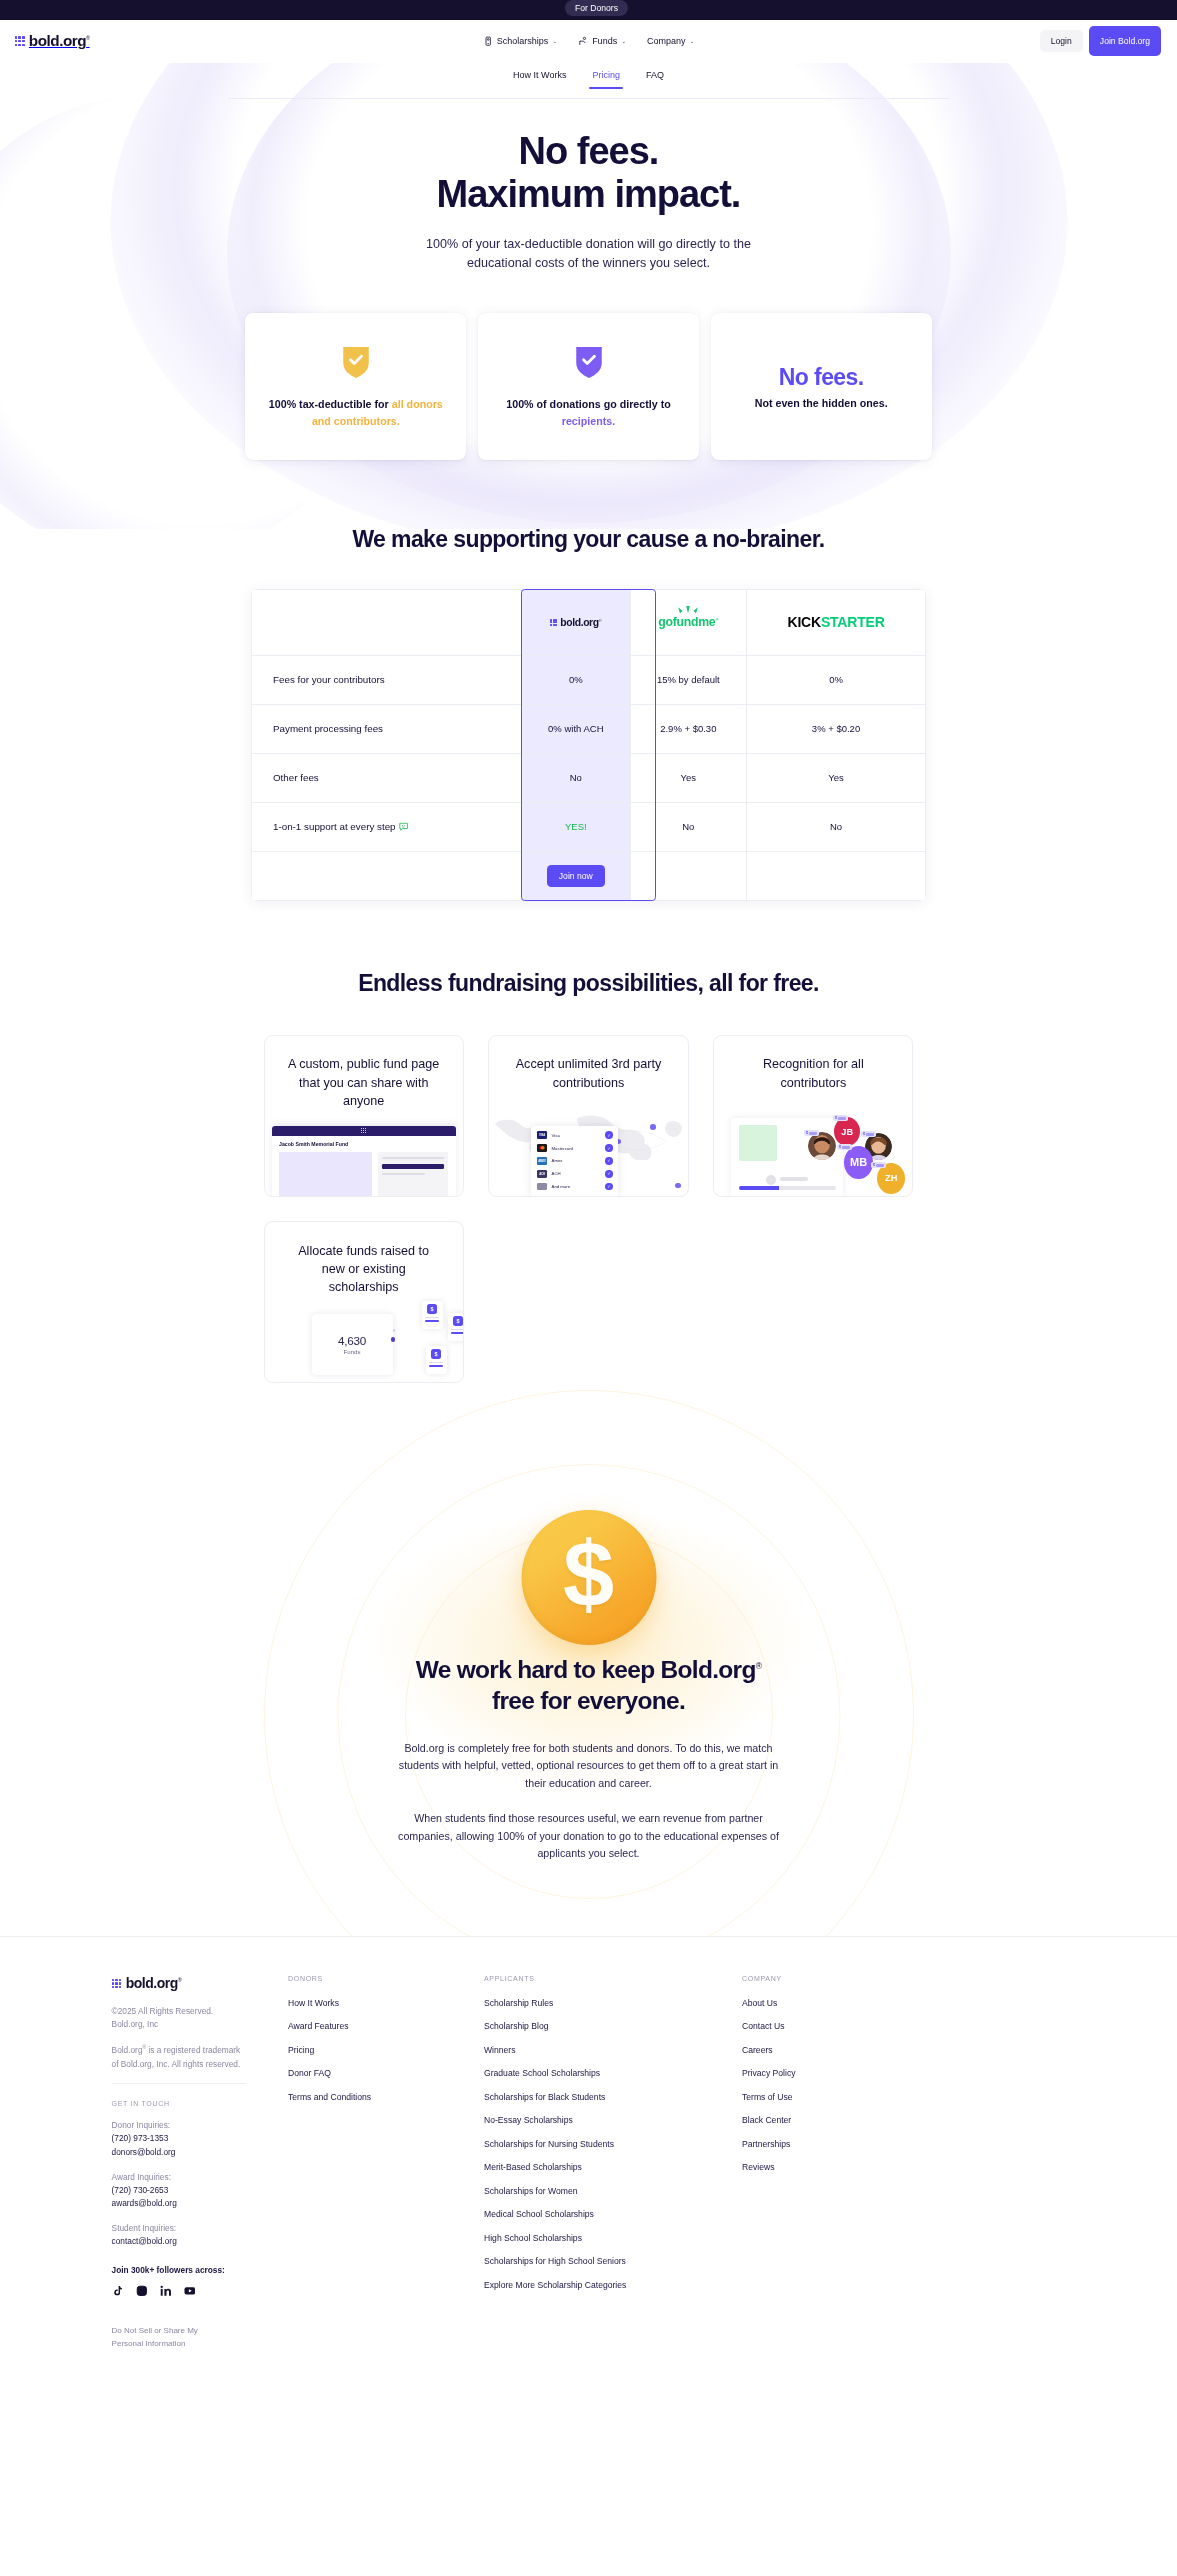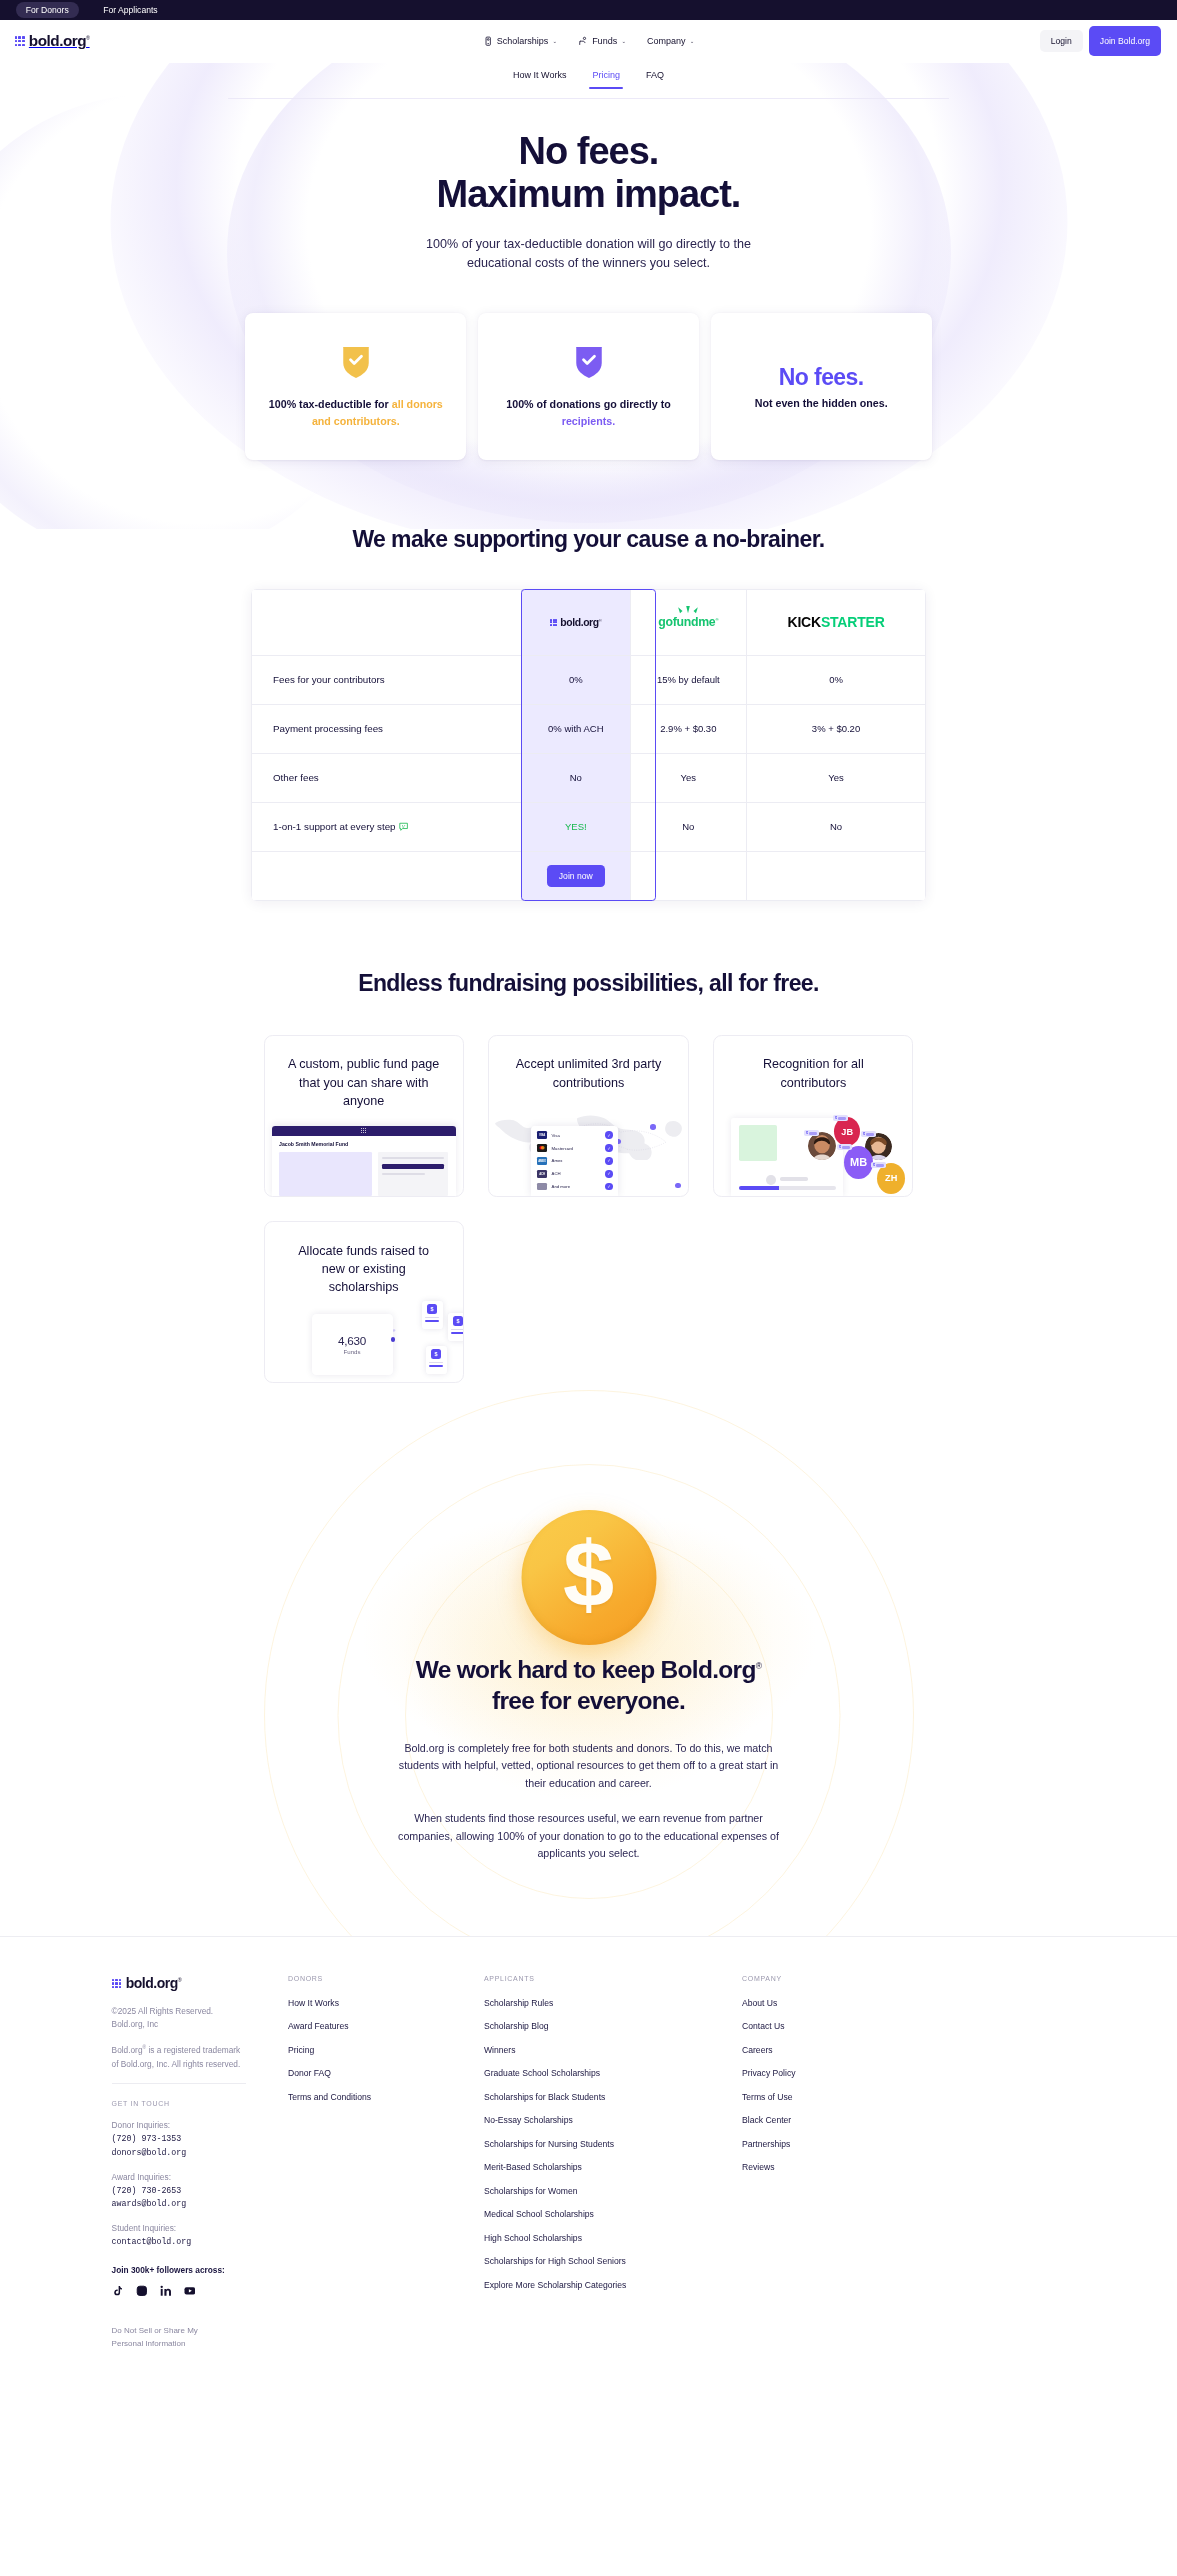--- a/index.html
+++ b/index.html
@@ -9,21 +9,21 @@
     font-family:"Liberation Sans", sans-serif;
     background:#ffffff;
     color:#16113a;
     -webkit-font-smoothing:antialiased;
   }
   .page{width:1177px;position:relative;overflow:hidden;}
 
   
   .topstrip{
     height:19.6px;background:#15102e;display:flex;align-items:center;
-    padding-left:16px;gap:16px;position:relative;z-index:50;
+    padding-left:16px;gap:4px;position:relative;z-index:50;flex-direction:column;
   }
   .topstrip .pill{
     font-size:8.6px;color:#ffffff;padding:3.7px 9.8px;border-radius:8.6px;
     background:#332c52;line-height:1;
   }
   .topstrip .plain{
     font-size:8.6px;color:#ffffff;padding:3.7px 8.6px;line-height:1;background:transparent;
   }
 
   
@@ -292,21 +292,21 @@
   .fcol-brand{width:196px;padding-left:19.6px;}
   .fcol-brand .dotgrid{grid-template-columns:repeat(3,2.5px);grid-template-rows:repeat(3,2.5px);gap:1.2px;}
   .fbrand{display:flex;align-items:center;gap:4.3px;margin-bottom:13.5px;}
   .fbrand .logo-word{font-size:14px;}
   .fp{font-size:8.3px;line-height:1.62;color:#8a87a0;margin-bottom:12.3px;max-width:129px;}
   .fp sup{font-size:4.9px;vertical-align:super;}
   .fdiv{height:0.6px;background:#ececf1;width:134px;margin:6.1px 0 16px;}
   .fgit{font-size:7px;letter-spacing:0.7px;color:#9b98ae;margin-bottom:12.3px;}
   .fblock{margin-bottom:11.7px;}
   .fblock .lab{font-size:8.3px;color:#8a87a0;line-height:1.6;}
-  .fblock .val{font-size:8.3px;color:#1b1640;line-height:1.6;font-weight:500;font-family:Liberation Mono, monospace;}
+  .fblock .val{font-size:8.3px;color:#1b1640;line-height:1.6;font-weight:500;}
   .ffollow{font-size:8.3px;color:#1b1640;font-weight:bold;margin:16px 0 9.8px;}
   .fsocial{display:flex;gap:12.3px;align-items:center;}
   .fsocial a{display:block;width:11.7px;height:11.7px;color:#15102e;}
   .fsocial svg{width:100%;height:100%;fill:currentColor;}
   .fdns{margin-top:29px;font-size:8px;line-height:1.55;color:#8a87a0;max-width:110px;cursor:pointer;}
 
   .fcol{width:196px;}
   .fcol.wide{width:258px;}
   .fcol .hd{font-size:7px;letter-spacing:0.7px;color:#9b98ae;margin-bottom:15.3px;}
   .fcol a.lnk{

